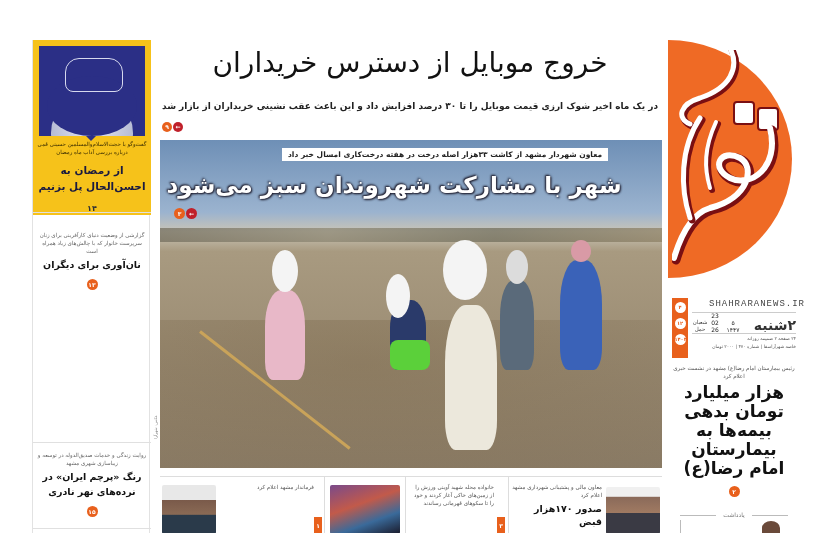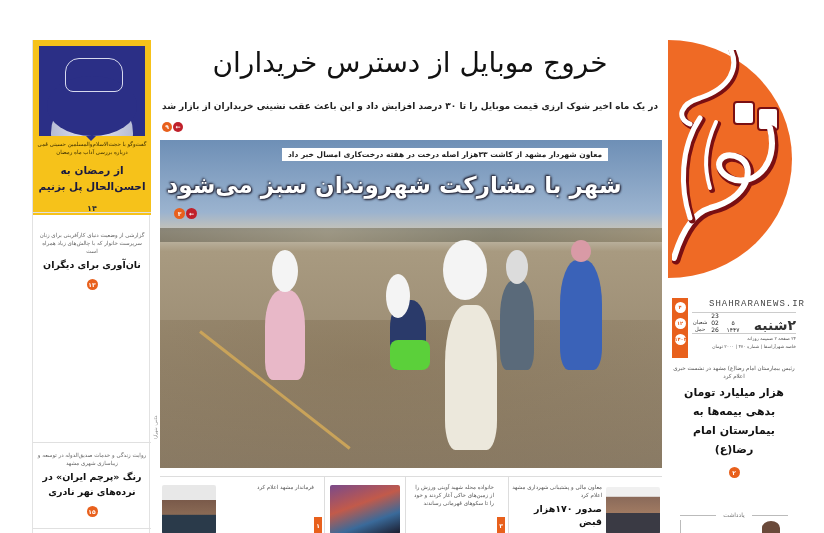--- a/index.html
+++ b/index.html
@@ -67,21 +67,21 @@
   .site { position: absolute; left: 20px; top: 1px; font-family: Liberation Mono, monospace; font-size: 9px; letter-spacing: 1px; color: #444; margin-left: 17px; }
   .date-row { position: absolute; left: 20px; top: 14px; width: 104px; height: 22px; border-top: 1px solid #ccc; border-bottom: 1px solid #ccc; display: flex; align-items: flex-end; direction: ltr; }
   .date-small { font-size: 5.5px; color: #444; line-height: 7px; text-align: center; width: 16px; }
   .date-col { font-size: 6px; color: #222; line-height: 7px; text-align: center; width: 14px; }
   .date-hijri { font-size: 6px; color: #222; line-height: 7px; text-align: center; width: 22px; }
   .weekday { font-size: 14px; font-weight: bold; color: #333; flex: 1; text-align: right; direction: rtl; }
   .issue-line { position: absolute; left: 20px; width: 104px; font-size: 4.5px; color: #555; text-align: right; direction: rtl; white-space: nowrap; overflow: hidden; }
 
   .right-story { position: absolute; left: 672px; top: 364px; width: 124px; text-align: center; direction: rtl; }
   .right-story .kicker { font-size: 5.5px; line-height: 8px; color: #555; }
-  .right-story .headline { font-size: 11px; line-height: 19px; font-weight: bold; color: #111; margin-top: 3px; }
+  .right-story .headline { font-size: 17px; line-height: 19px; font-weight: bold; color: #111; margin-top: 3px; }
   .right-story .pagenum { display: inline-block; width: 11px; height: 11px; border-radius: 50%; background: #e8601c; color: #fff; font-size: 6px; line-height: 11px; margin-top: 8px; font-weight: bold; }
   .note-label { position: absolute; left: 672px; top: 511px; width: 124px; text-align: center; font-size: 6px; color: #777; direction: rtl; }
   .note-label::before, .note-label::after { content: ""; position: absolute; top: 4px; width: 36px; height: 1px; background: #bbb; }
   .note-label::before { left: 8px; }
   .note-label::after { right: 8px; }
   .note-frame { position: absolute; left: 680px; top: 520px; width: 1px; height: 13px; background: #bbb; }
   .note-face { position: absolute; left: 762px; top: 521px; width: 18px; height: 14px; border-radius: 50% 50% 0 0; background: #6a4a3a; }
 </style>
 </head>
 <body>

